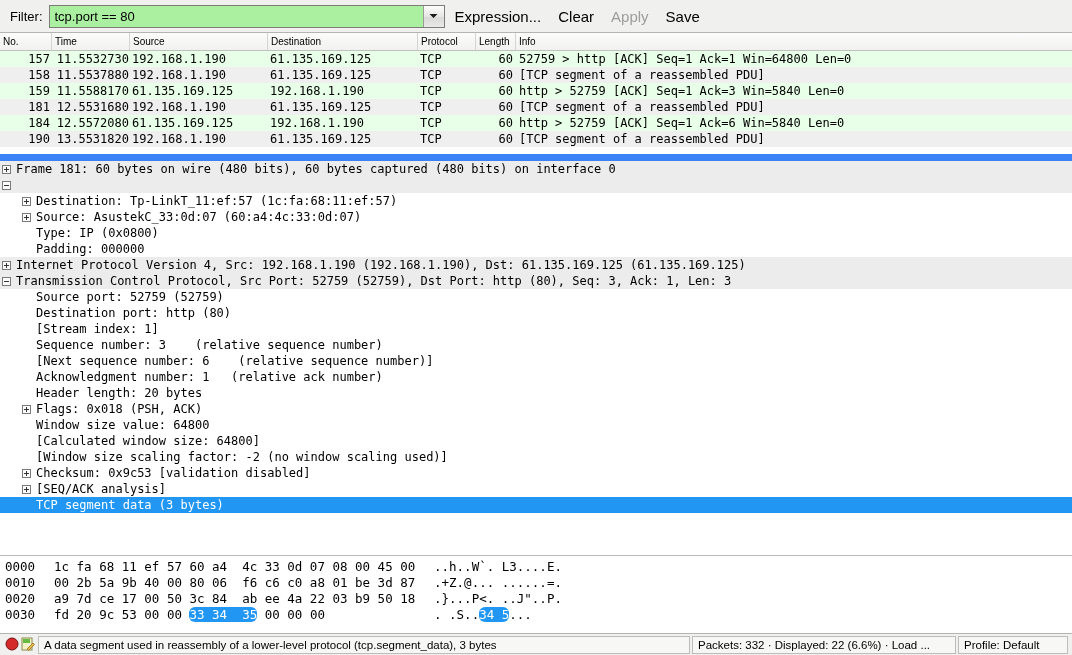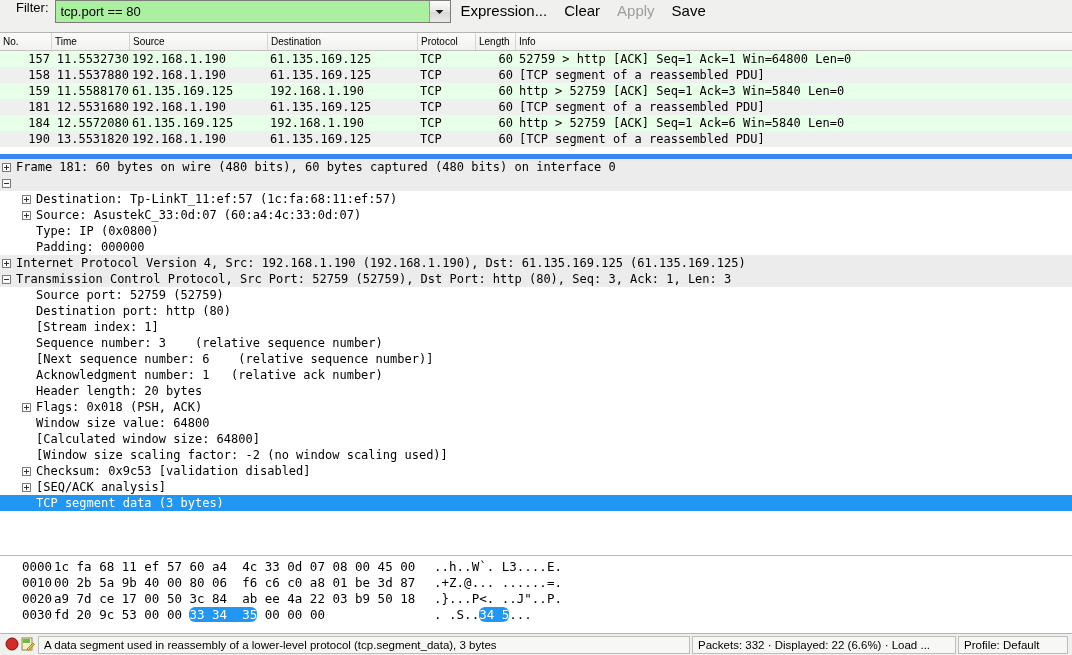--- a/index.html
+++ b/index.html
@@ -23,21 +23,22 @@
     flex-direction: column;
     background: #ffffff;
   }
 
   
   .filter-bar {
     height: 33px;
     background: #f0f0ee;
     border-bottom: 1px solid #b4b4b0;
     display: flex;
-    padding: 0 12px;
+    align-items: center;
+    padding: 0 6px;
     box-sizing: border-box;
     flex: 0 0 33px;
   }
   .filter-label {
     font-family: "Liberation Sans", sans-serif;
     font-size: 13px;
     color: #000;
     padding: 0 6px 0 4px;
   }
   .filter-input-wrap {
@@ -138,21 +139,21 @@
     border-top: 1px solid #ffffff;
     flex: 0 0 6px;
   }
 
   
   .detail-pane {
     position: relative;
     flex: 1 1 auto;
     background: #ffffff;
     overflow: hidden;
-    border-top: 5px solid #3b82f6;
+    border-top: 7px solid #3b82f6;
   }
   .tree-row {
     height: 16px;
     line-height: 16px;
     font-family: "DejaVu Sans Mono", monospace;
     font-size: 12px;
     color: #000;
     white-space: nowrap;
     display: flex;
     align-items: center;
@@ -220,21 +221,21 @@
   }
   .hex-row {
     height: 16px;
     line-height: 16px;
     font-family: "DejaVu Sans Mono", monospace;
     font-size: 12.5px;
     color: #000;
     white-space: pre;
     display: flex;
   }
-  .hex-off { padding-left: 22px; width: 54px; box-sizing: border-box; }
+  .hex-off { padding-left: 5px; width: 54px; box-sizing: border-box; }
   .hex-bytes { width: 380px; box-sizing: border-box; white-space: pre; }
   .hex-ascii { white-space: pre; }
   .hl { background: #2196f3; color: #ffffff; border-radius: 6px; }
 
   
   .status-bar {
     flex: 0 0 22px;
     height: 22px;
     background: #f0f0ee;
     border-top: 1px solid #b4b4b0;

